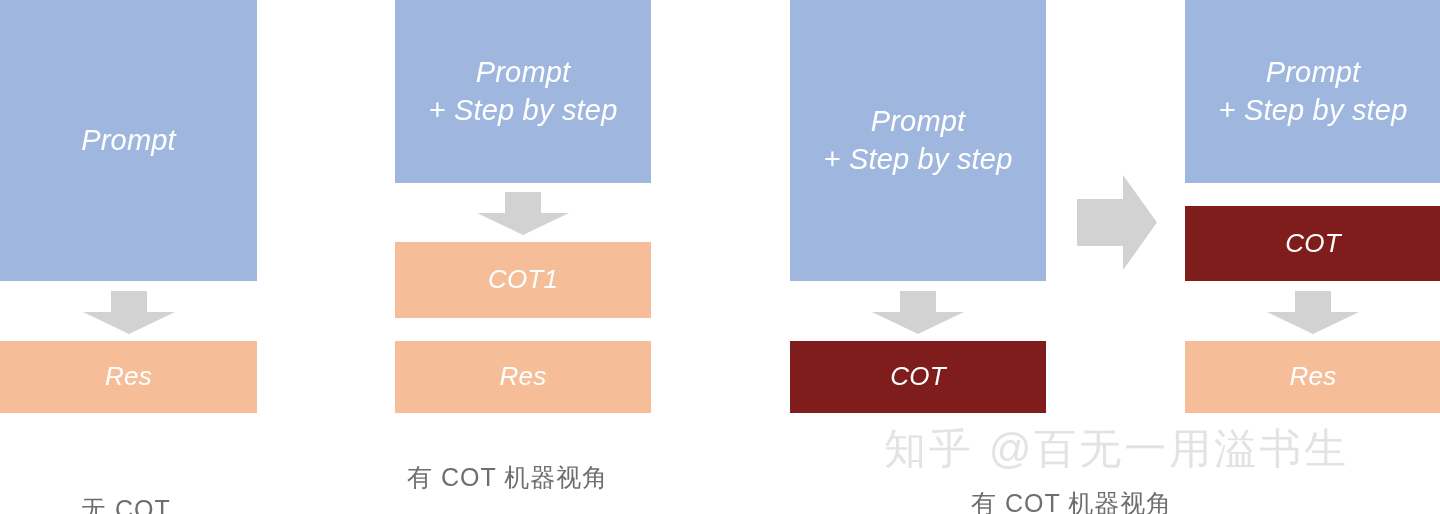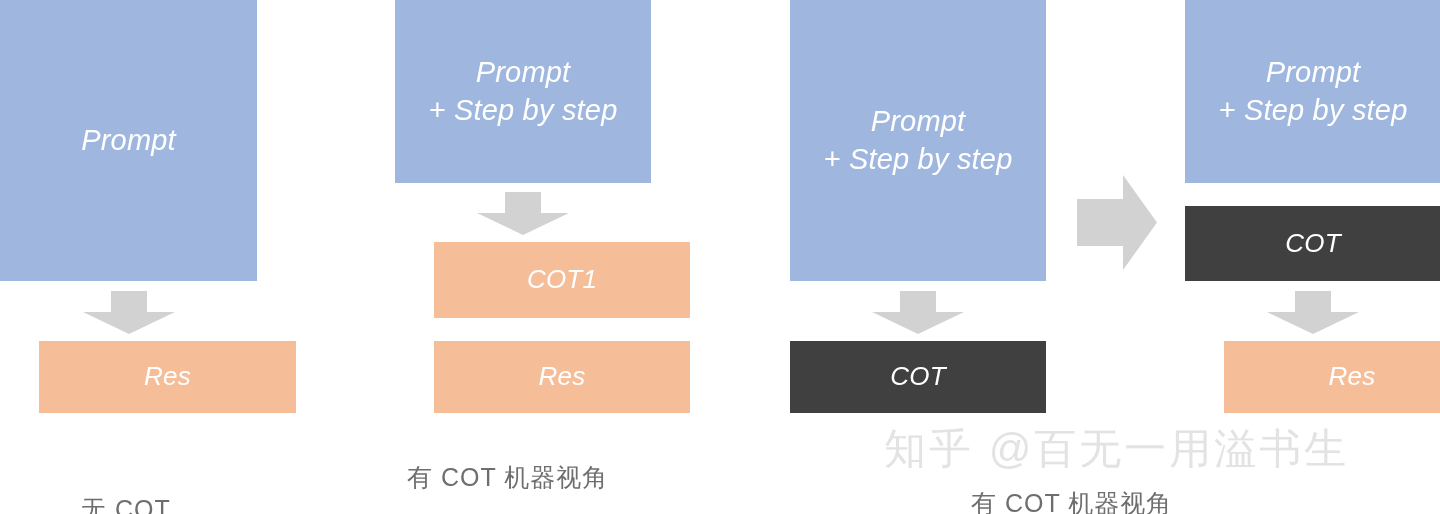--- a/index.html
+++ b/index.html
@@ -32,22 +32,22 @@
     white-space: pre-line;
   }
   .box .box-text {
     display: block;
     width: 100%;
     white-space: pre-line;
     font-style: italic;
   }
 
   .blue   { background: #9FB7DF; }
-  .orange { background: #F5BE99; margin-left: 39px; }
-  .green  { background: #404040; justify-content: flex-end; }
+  .orange { background: #F5BE99; }
+  .green  { background: #7f1d1d; justify-content: flex-end; }
 
   .caption {
     position: absolute;
     color: #6E6E6E;
     font-size: 25px;
     letter-spacing: 1px;
     white-space: nowrap;
   }
 
   .arrow-down, .arrow-right {

